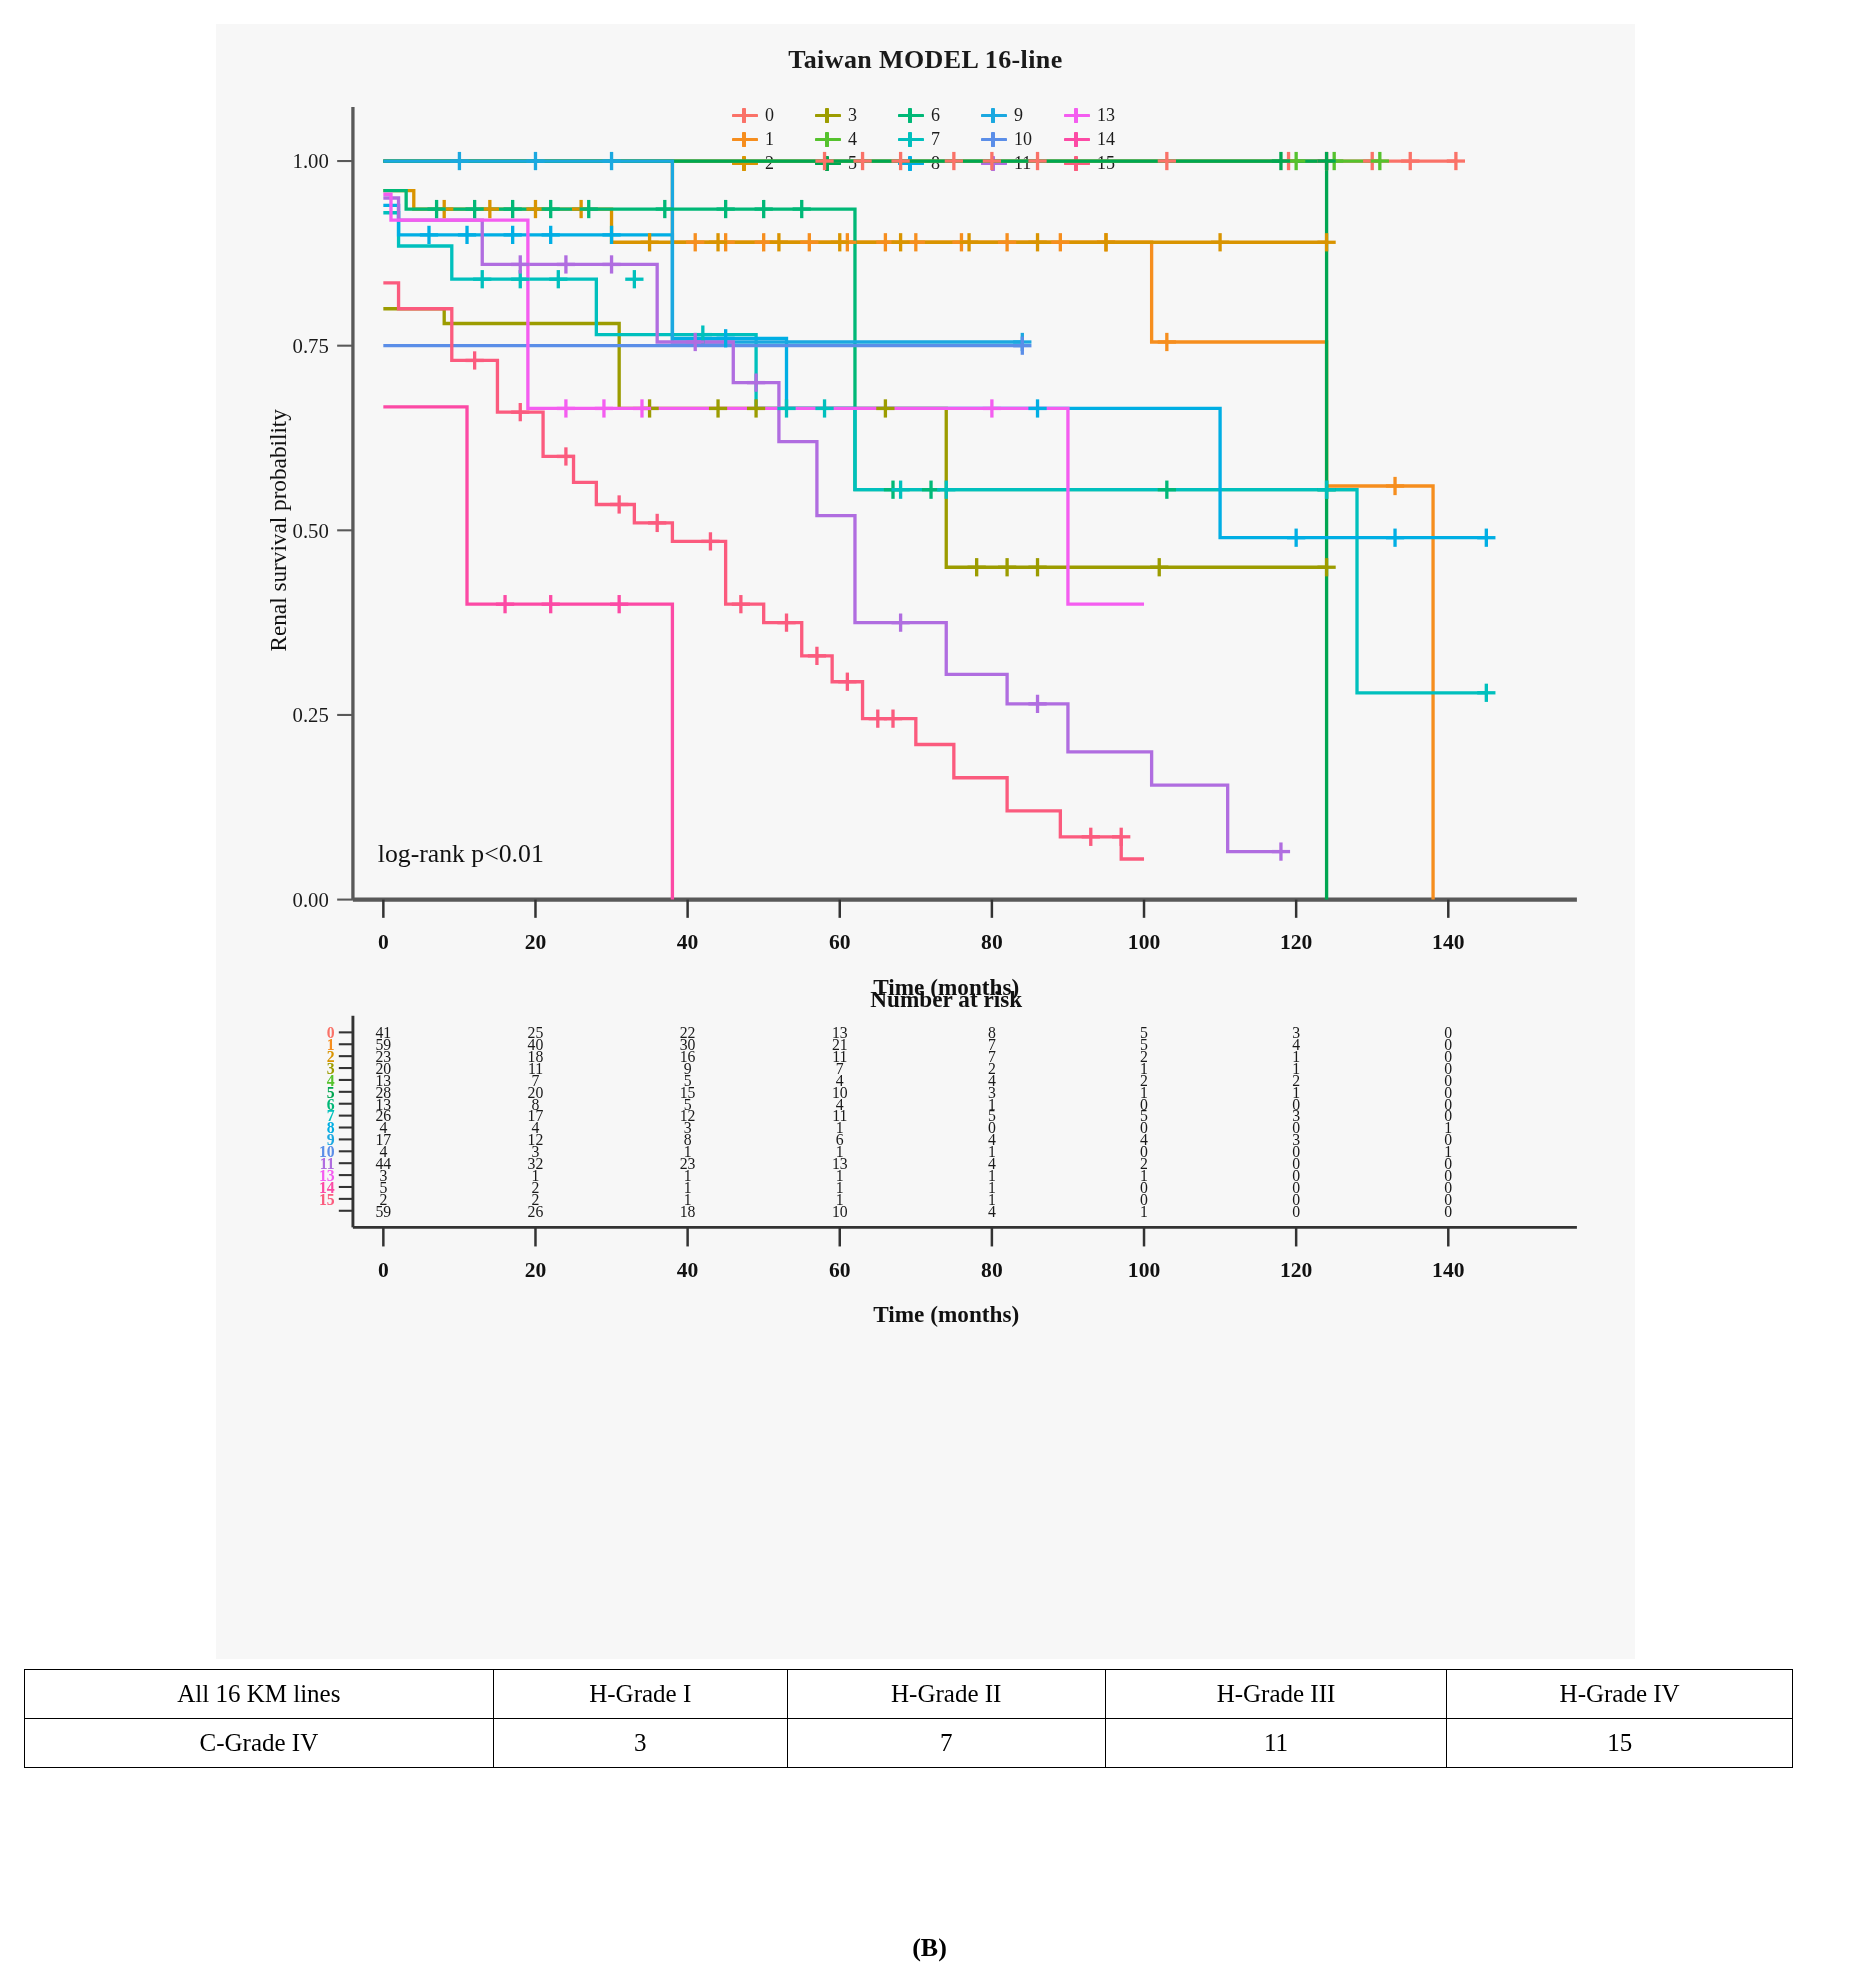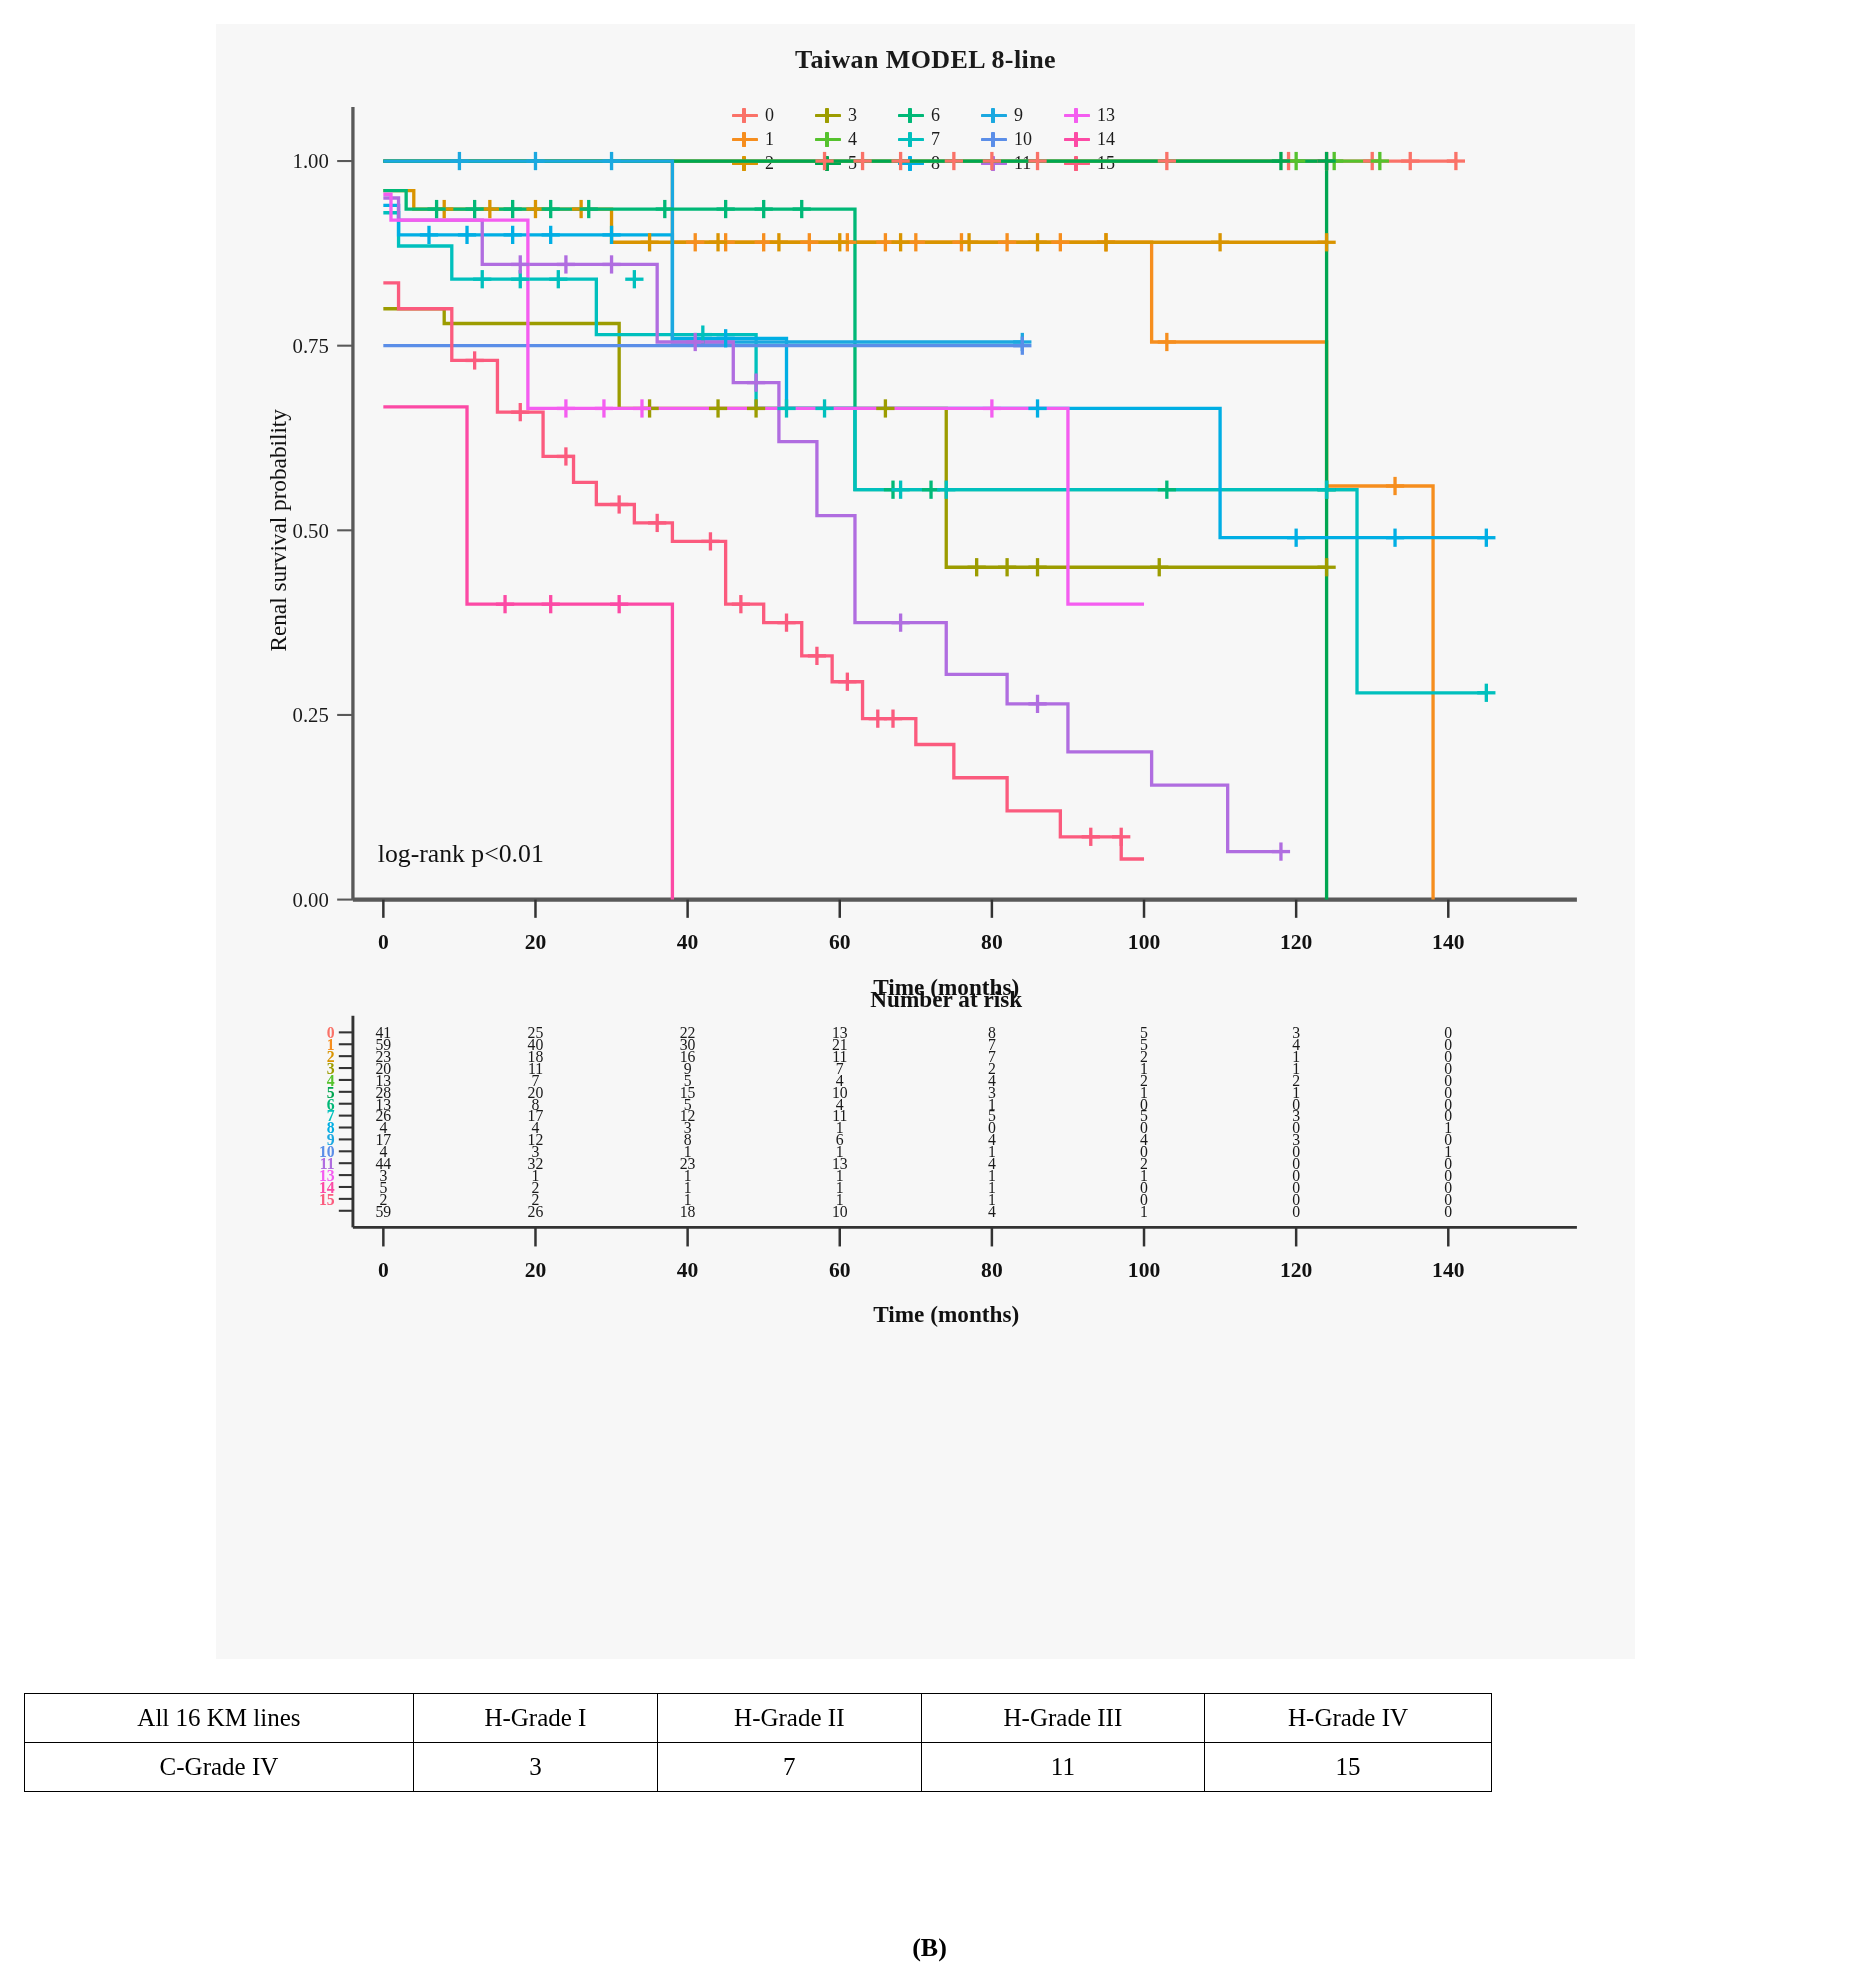--- a/index.html
+++ b/index.html
@@ -27,33 +27,33 @@
   .ytick-label{font-family:"Liberation Serif",serif;font-size:50px;fill:#1a1a1a;text-anchor:end;}
   .xtick-label{font-family:"Liberation Serif",serif;font-size:52px;font-weight:bold;fill:#111;text-anchor:middle;}
   .axis-title{font-family:"Liberation Serif",serif;font-size:56px;font-weight:bold;fill:#111;text-anchor:middle;}
   .ylab{font-family:"Liberation Serif",serif;font-size:56px;fill:#111;text-anchor:middle;}
   .pval{font-family:"Liberation Serif",serif;font-size:62px;fill:#111;}
   .risk-num{font-family:"Liberation Serif",serif;font-size:38px;fill:#1a1a1a;text-anchor:middle;}
   .risk-rowlab{font-family:"Liberation Serif",serif;font-size:38px;text-anchor:end;font-weight:bold;}
   .nrisk-title{font-family:"Liberation Serif",serif;font-size:56px;font-weight:bold;fill:#111;text-anchor:middle;}
 
   
-  #legend-table{position:absolute;left:24px;top:1669px;width:1468px;border-collapse:collapse;
-    font-family:"Liberation Serif",serif;margin-top:24px;}
+  #legend-table{position:absolute;left:24px;top:1669px;width:1769px;border-collapse:collapse;
+    font-family:"Liberation Serif",serif;}
   #legend-table td{border:1.2px solid #000;text-align:center;font-size:25px;color:#000;
     height:43px;padding:2.5px 0;}
   #caption{position:absolute;left:0;top:1933px;width:1859px;text-align:center;
     font-family:"Liberation Serif",serif;font-weight:bold;font-size:26px;color:#000;}
 </style>
 </head>
 <body>
 
 <div id="figure-panel">
 
-  <div id="chart-title">Taiwan MODEL 8-line</div>
+  <div id="chart-title">Taiwan MODEL 16-line</div>
 
   <div id="legend">
       <div class="legend-row">
         <div class="legend-cell">
           <span class="legend-mark">
             <span class="hbar" style="background:#fa7268"></span>
             <span class="vbar" style="background:#fa7268"></span>
           </span>
           <span class="legend-label">0</span>
         </div>

